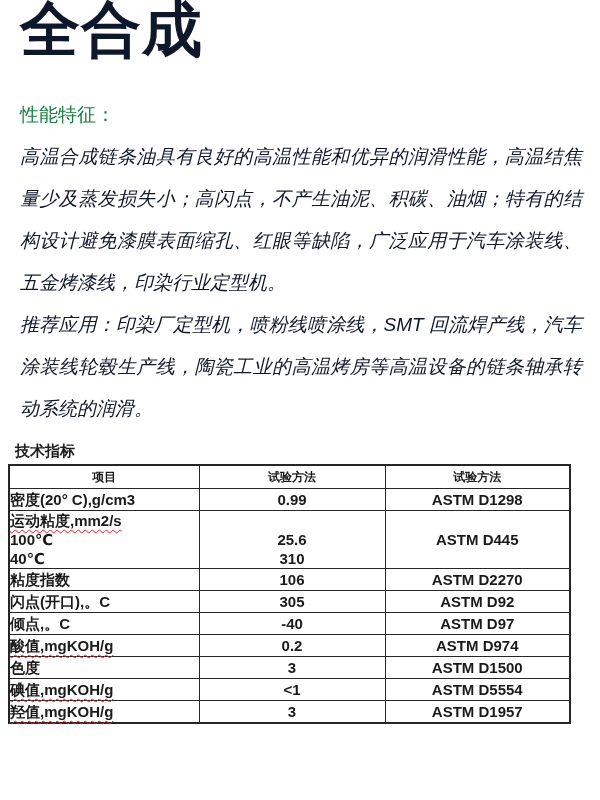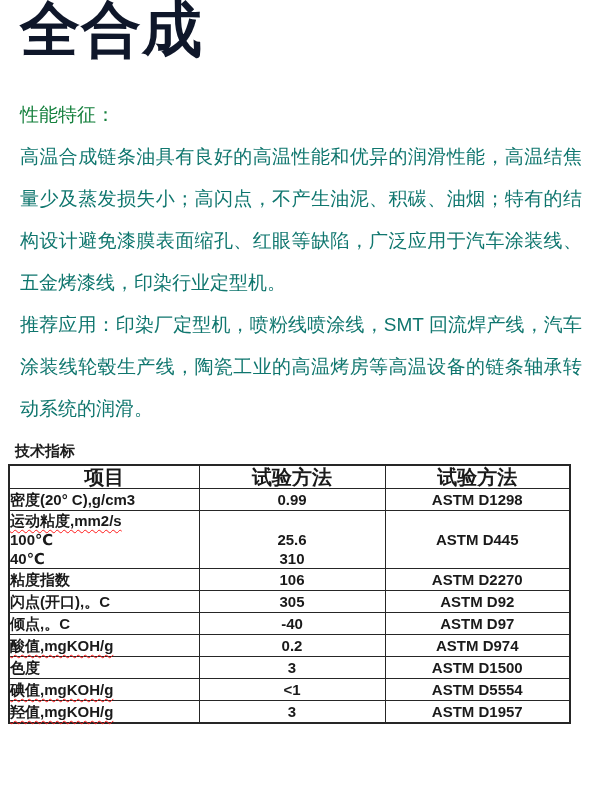--- a/index.html
+++ b/index.html
@@ -33,23 +33,24 @@
     margin: 38px 18px 0 20px;
     font-size: 19px;
     line-height: 42px;
     color: #15803d;
     font-weight: 400;
   }
   .body-para {
     margin: 0 18px 0 20px;
     font-size: 19px;
     line-height: 42px;
-    color: #0f766e;
+    color: #0f172a;
     text-align: justify;
     font-weight: 400;
+    font-style: italic;
   }
   .table-caption {
     margin: 12px 0 4px 15px;
     font-size: 15px;
     line-height: 18px;
     color: #1d1d1d;
     font-weight: 600;
   }
   table.spec-table {
     margin-left: 8px;
@@ -58,21 +59,21 @@
     table-layout: fixed;
     font-size: 15px;
     color: #1a1a1a;
     border: 2px solid #262626;
   }
   table.spec-table th, table.spec-table td {
     border: 1.5px solid #262626;
     padding: 0;
   }
   table.spec-table th {
-    font-size: 20px;
+    font-size: 12px;
     font-weight: 700;
     line-height: 22px;
     text-align: center;
   }
   td.item-cell {
     text-align: left;
     padding-left: 5px;
     font-weight: 600;
     line-height: 21px;
   }

